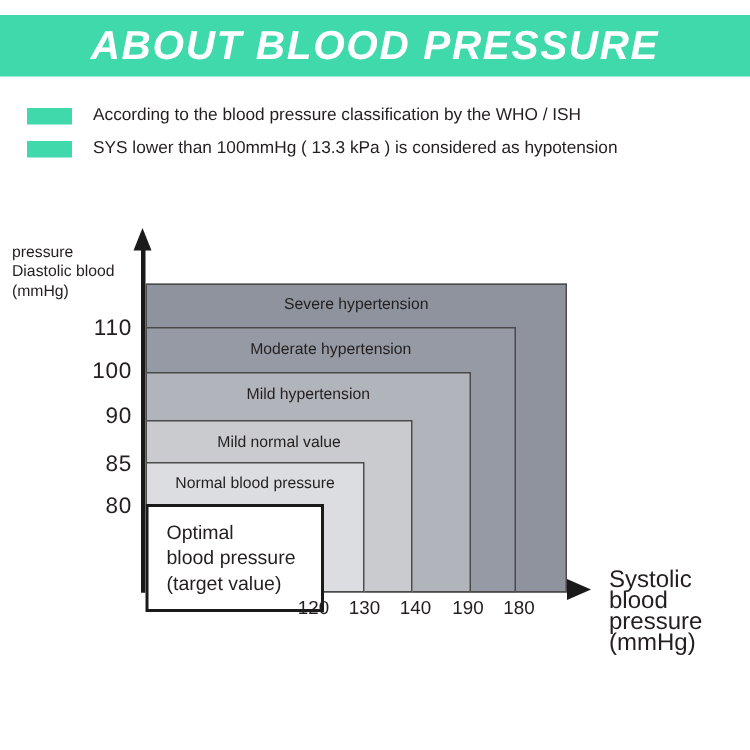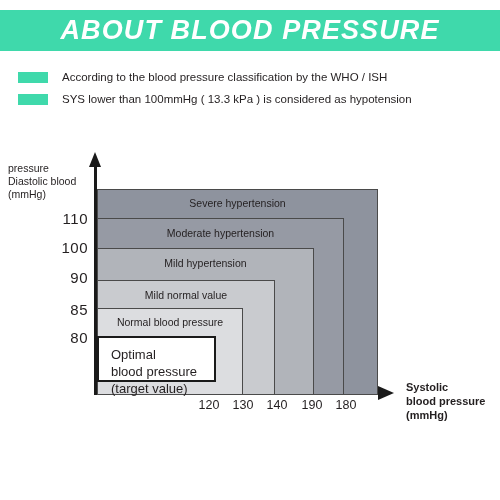--- a/index.html
+++ b/index.html
@@ -119,24 +119,23 @@
     font-size: 10.5px;
     line-height: 13px;
     text-align: left;
     color: #231f20;
   }
   #x-axis-title {
     position: absolute;
     left: 406px;
     top: 240px;
     width: 92px;
-    font-size: 11px;
+    font-size: 16px;
     line-height: 14px;
     color: #231f20;
-    font-weight: bold;
   }
 
   
   .band {
     position: absolute;
     border: 1.5px solid #4a4a4a;
     box-sizing: border-box;
   }
   .band-label {
     position: absolute;
@@ -146,21 +145,21 @@
     font-size: 10.5px;
     color: #231f20;
     white-space: nowrap;
   }
 
   #band-severe   { left: 97px; top: 49px;  width: 281px; height: 206px; background: #8e939e; }
   #band-moderate { left: 97px; top: 78px;  width: 247px; height: 177px; background: #969aa4; }
   #band-mild     { left: 97px; top: 108px; width: 217px; height: 147px; background: #b1b4ba; }
   #band-high     { left: 97px; top: 140px; width: 178px; height: 115px; background: #c9cbcf; }
   #band-normal   { left: 97px; top: 168px; width: 146px; height: 87px;  background: #dcdde0; }
-  #band-optimal  { left: 97px; top: 196px; width: 119px; height: 46px;  background: #ffffff; border: 2px solid #1a1a1a; }
+  #band-optimal  { left: 97px; top: 196px; width: 119px; height: 72px;  background: #ffffff; border: 2px solid #1a1a1a; }
 
   #label-severe   { top: 7px; }
   #label-moderate { top: 8px; }
   #label-mild     { top: 8px; }
   #label-high     { top: 8px; }
   #label-normal   { top: 7px; }
 
   #label-optimal {
     position: absolute;
     left: 12px;

